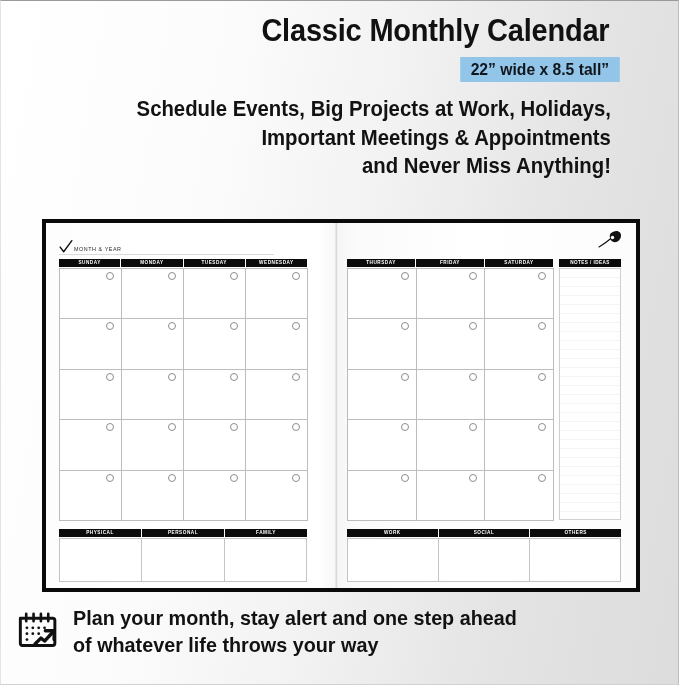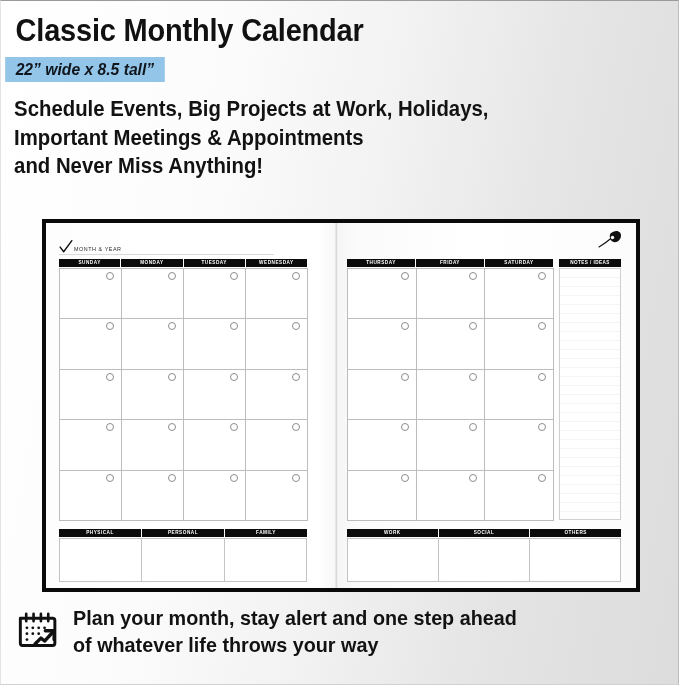--- a/index.html
+++ b/index.html
@@ -33,35 +33,35 @@
     border-left: 1px solid #e3e3e3;
     overflow: hidden;
   }
 
   
   #headline-block {
     position: absolute;
     left: 0;
     top: 12px;
     width: 582px;
-    text-align: left;
+    text-align: right;
+    padding-left: 41px;
   }
   #main-title {
     font-size: 30.5px;
     font-weight: bold;
     color: #111111;
     letter-spacing: -0.2px;
     line-height: 1.18;
     margin: 0;
     transform: scaleX(0.95);
   }
   #size-badge-wrap {
     margin-top: 8px;
     line-height: 0;
-    font-style: italic;
   }
   #size-badge {
     display: inline-block;
     background: #93c5e9;
     color: #10161c;
     font-size: 16.5px;
     font-weight: bold;
     padding: 3px 11px 4px 11px;
     line-height: 1.12;
     transform: scaleX(0.95);

